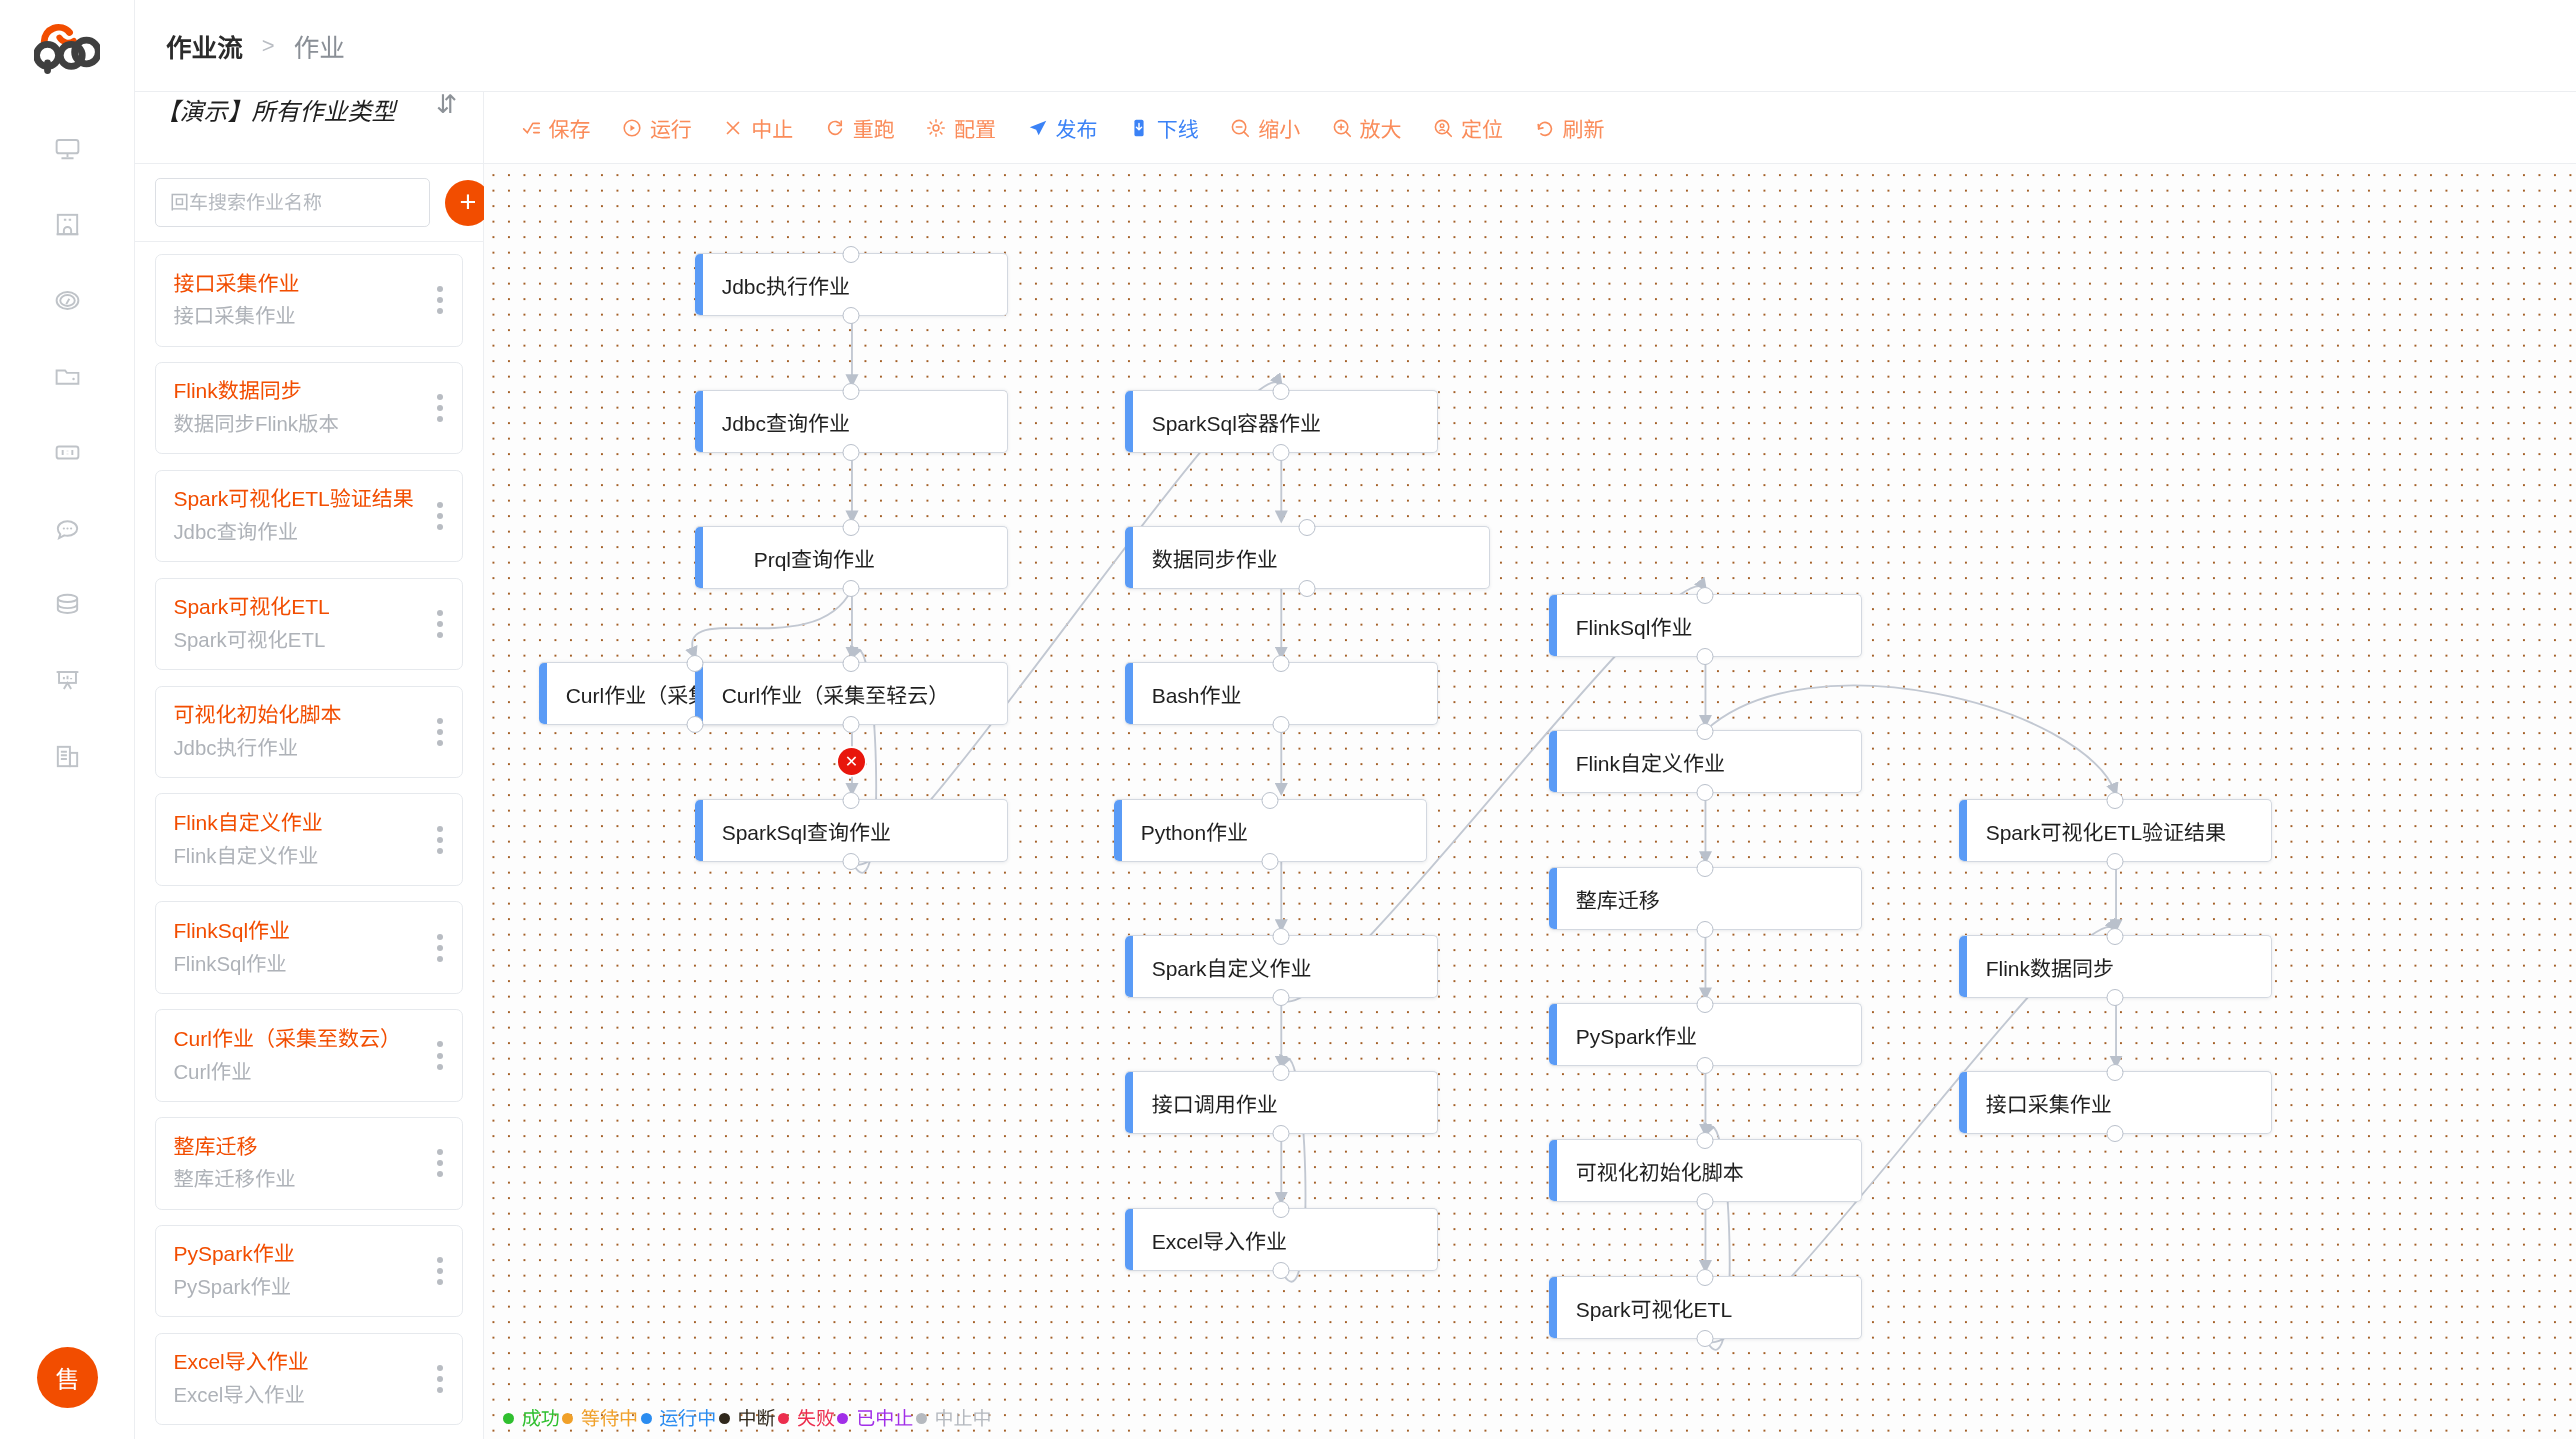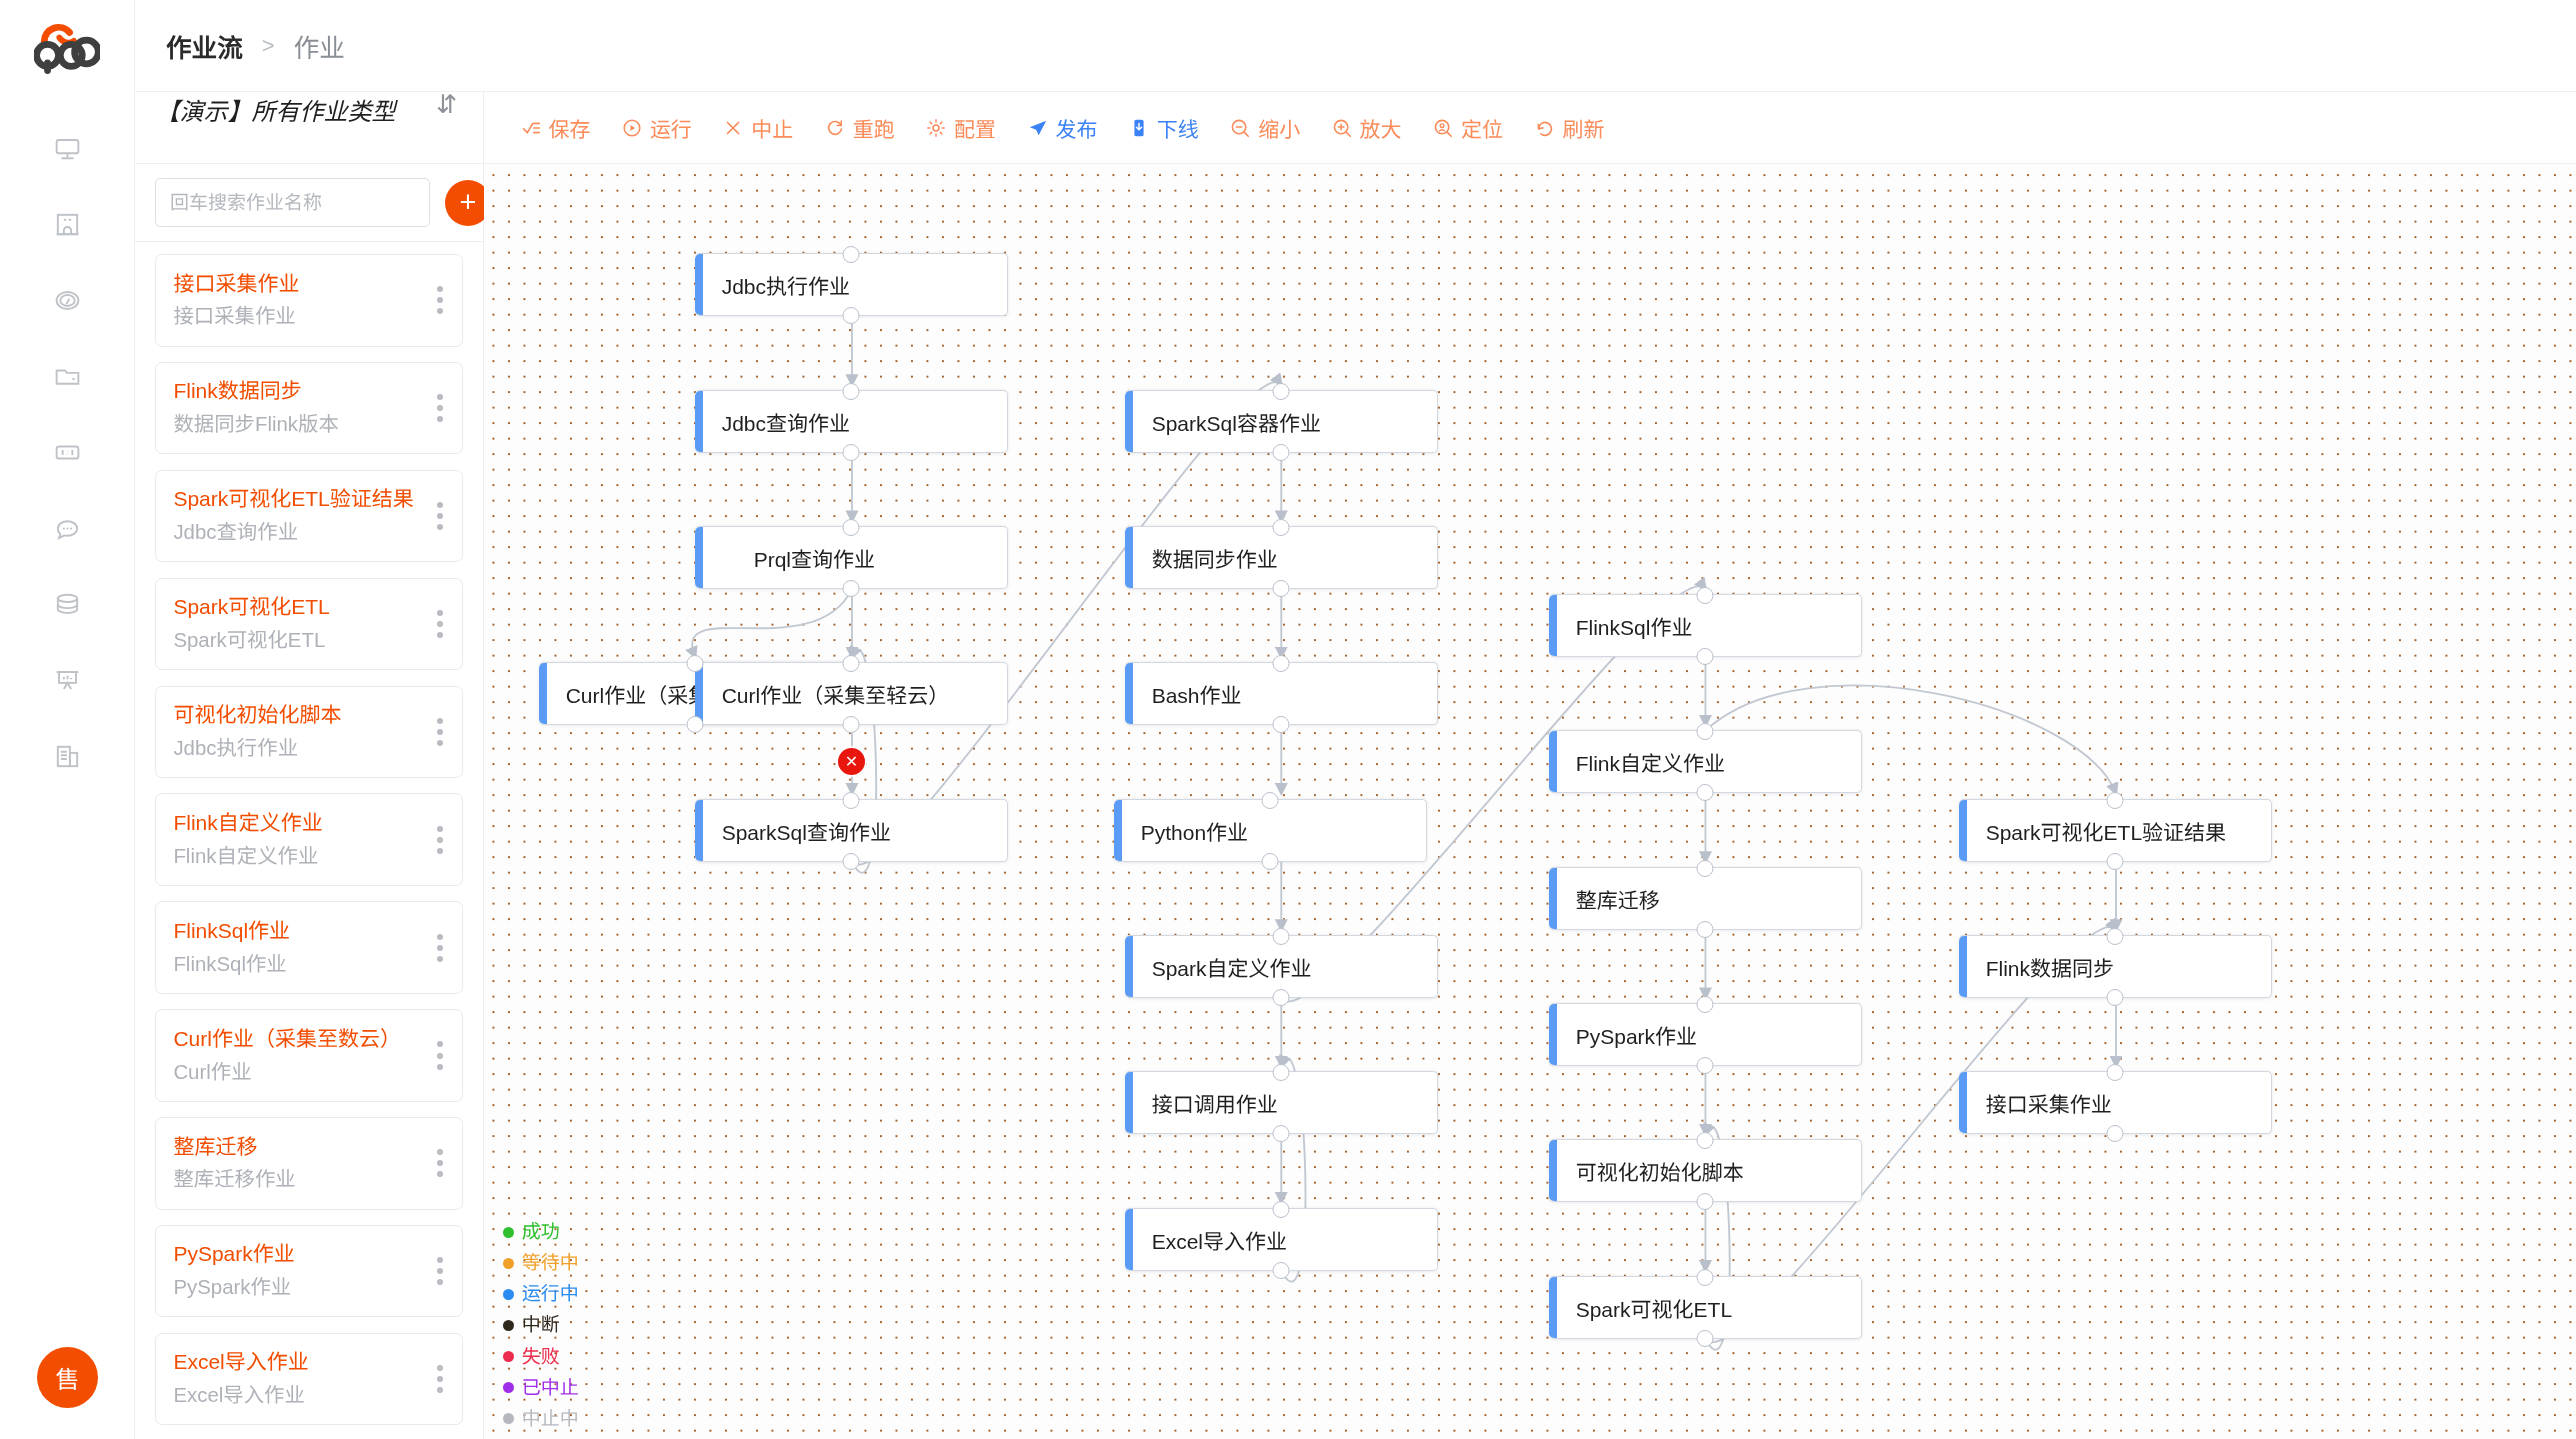--- a/index.html
+++ b/index.html
@@ -136,21 +136,21 @@
 
   .err-badge {
     position:absolute; width:27px; height:27px; border-radius:50%;
     background:#e8160c; color:#fff; display:flex; align-items:center; justify-content:center;
     font-size:16px; font-weight:bold; z-index:5; cursor:pointer;
     box-shadow:0 0 0 1.7px #fff;
   }
 
   .legend {
     position:absolute; left:19px; bottom:6.8px; z-index:6;
-    display:flex; flex-direction:column; gap:2.6px;
+    display:flex; flex-direction:row; gap:2.6px;
   }
   .legend-row { display:flex; align-items:center; gap:7.7px; font-size:19px; line-height:1.5; }
   .legend-dot { width:11px; height:11px; border-radius:50%; flex:0 0 11px; }
 </style>
 </head>
 <body>
 
 <div class="app">
 
   <div class="rail">
@@ -558,21 +558,21 @@
               <span class="label">SparkSql查询作业</span>
               <span class="port top"></span>
               <span class="port bot"></span>
             </div>
             <div class="node" style="left: 641px; top: 226px; width: 313px;">
               <span class="stripe"></span>
               <span class="label">SparkSql容器作业</span>
               <span class="port top"></span>
               <span class="port bot"></span>
             </div>
-            <div class="node" style="left: 641px; top: 362px; width: 313px;">
+            <div class="node" style="left: 641px; top: 362px; width: 365px;">
               <span class="stripe"></span>
               <span class="label">数据同步作业</span>
               <span class="port top"></span>
               <span class="port bot"></span>
             </div>
             <div class="node" style="left: 641px; top: 498px; width: 313px;">
               <span class="stripe"></span>
               <span class="label">Bash作业</span>
               <span class="port top"></span>
               <span class="port bot"></span>

